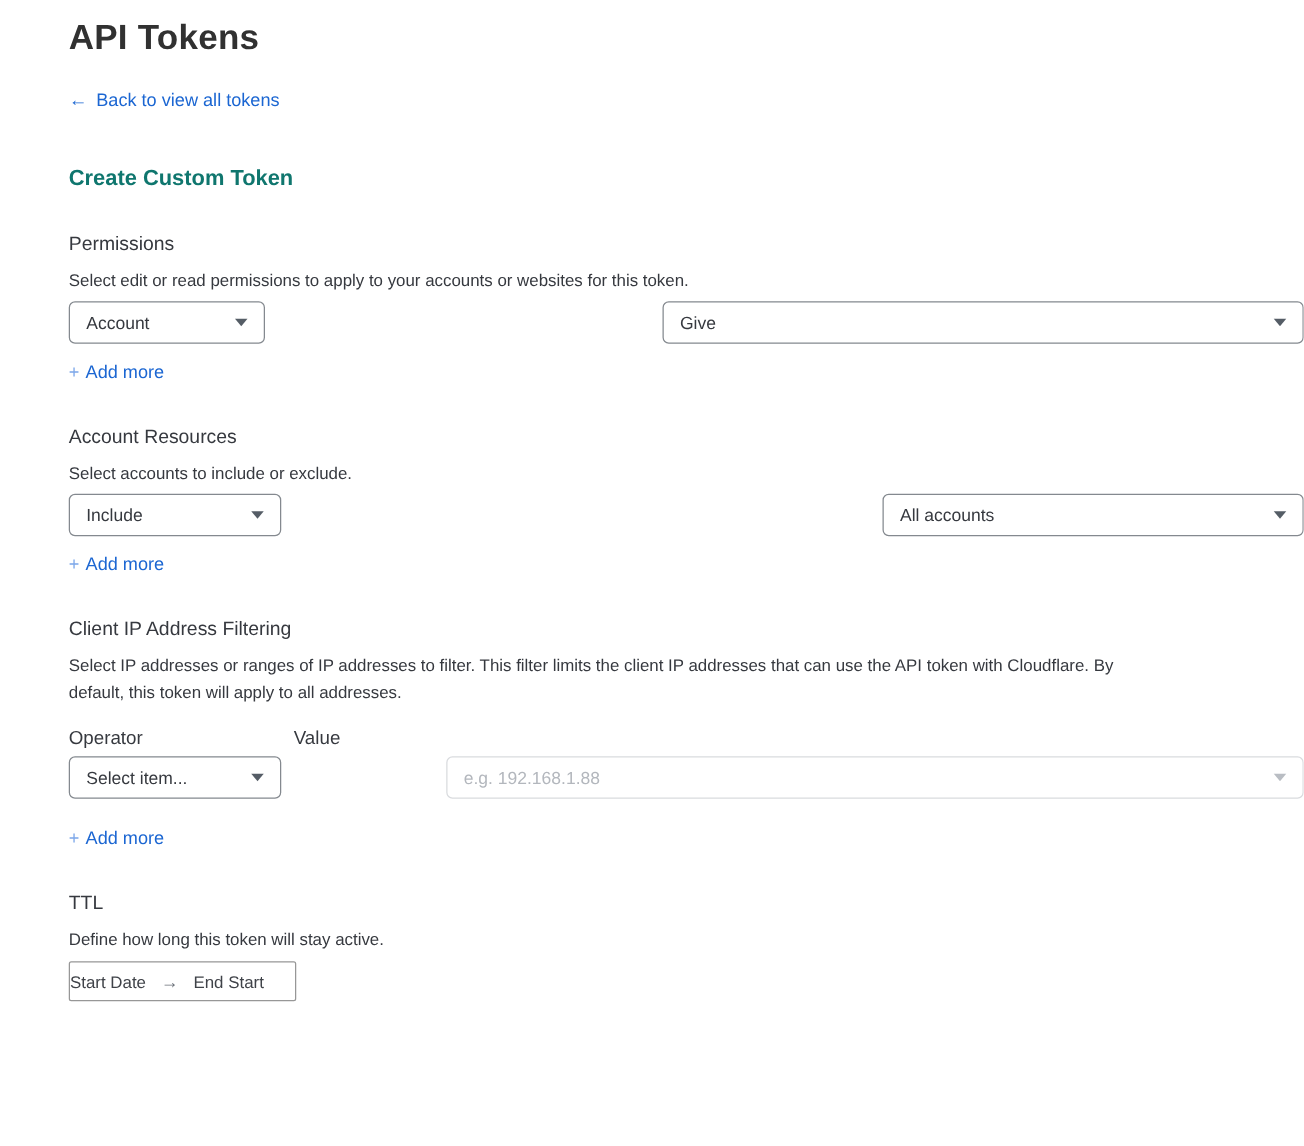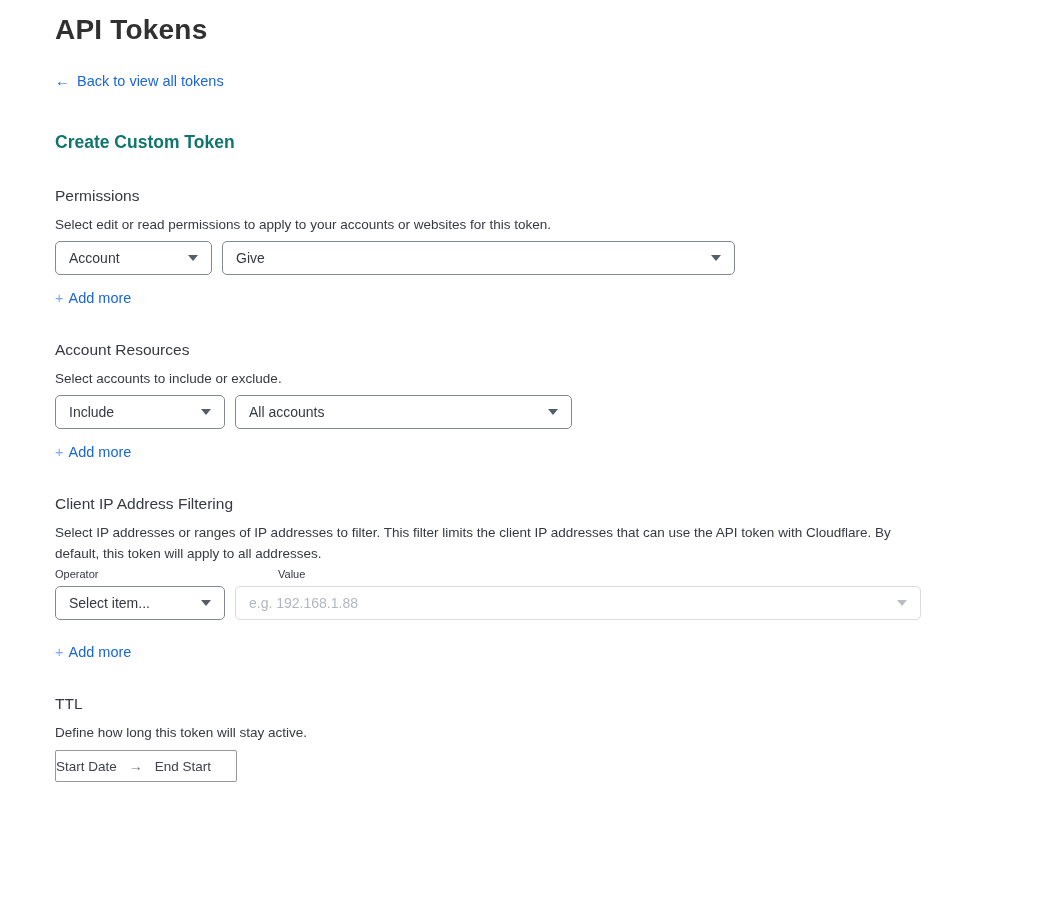--- a/index.html
+++ b/index.html
@@ -39,21 +39,21 @@
     color: #0f766e;
   }
 
   .section { margin-top: 34px; }
   .section.first { margin-top: 25px; }
 
   .field-label { font-size: 15.5px; color: #36393f; }
   .help-text { margin-top: 9px; font-size: 13.5px; color: #36393f; line-height: 21px; }
   .help-text.wide { max-width: 878px; }
 
-  .control-row { display: flex; gap: 10px; margin-top: 6px; }
+  .control-row { display: flex; gap: 10px; margin-top: 6px; justify-content: space-between; }
 
   .text-input {
     margin-top: 6px;
     width: 425px;
     height: 34px;
     border: 1px solid #84898f;
     border-radius: 5px;
     padding: 0 13px;
     font-family: "Liberation Sans", sans-serif;
     font-size: 14px;
@@ -102,21 +102,21 @@
     display: inline-block;
     margin-top: 15px;
     font-size: 14.5px;
     color: #1b66d2;
     text-decoration: none;
     cursor: pointer;
   }
   .add-more .plus { color: #7da8ea; margin-right: 5px; }
   .add-more.spaced { margin-top: 24px; }
 
-  .sub-label-row { display: flex; margin-top: 4px; font-size: 11px; color: #36393f; gap: 43px; }
+  .sub-label-row { display: flex; margin-top: 18px; font-size: 15px; color: #36393f; }
   .sub-label-operator { width: 180px; flex: none; }
 
   .date-range {
     margin-top: 7px;
     width: 182px;
     height: 32px;
     border: 1px solid #979797;
     border-radius: 2px;
     display: flex;
     align-items: center;

